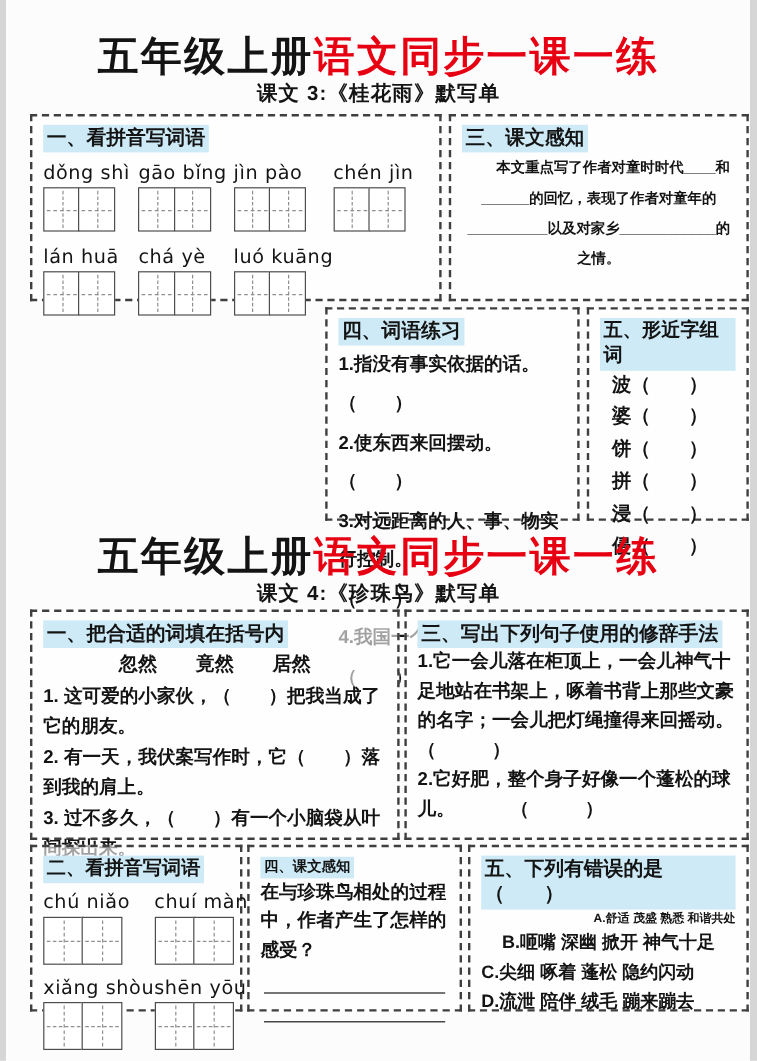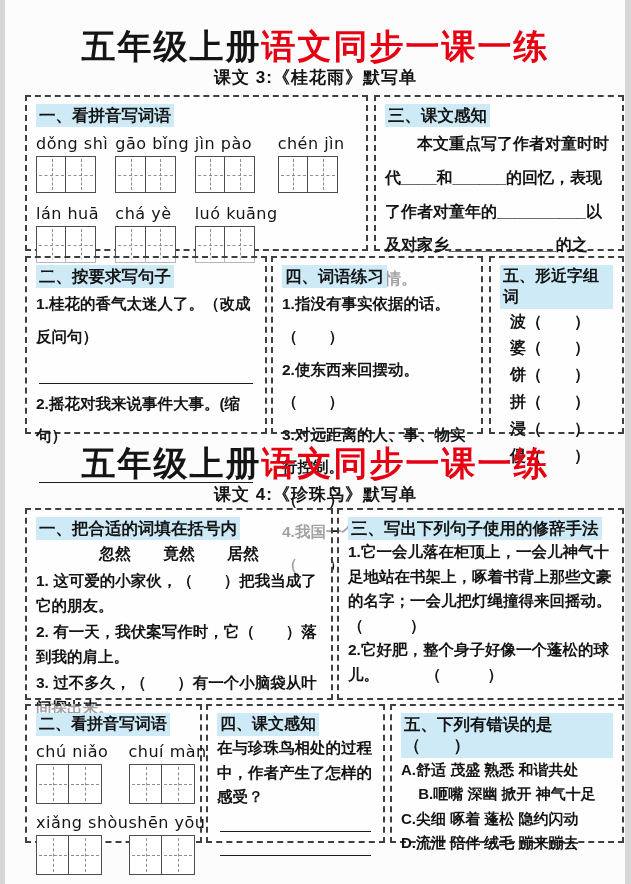--- a/index.html
+++ b/index.html
@@ -144,30 +144,23 @@
               <i class="vl"></i>
               <i class="hl"></i>
             </div>
           </div>
       </div>
     </div>
   </div>
 
   <div class="box" style="left:374px; top:95px; width:250px; height:156px;">
     <span class="hdr">三、课文感知</span>
-    <div class="txt lh21 indent" style="font-size:16px;">本文重点写了作者对童时时代____和______的回忆，表现了作者对童年的__________以及对家乡____________的之情。</div>
-  </div>
-
-  <div class="box" style="left:25px; top:256px; width:242px; height:178px;">
-    <span class="hdr">二、按要求写句子</span>
-    <div class="txt lh21">1.桂花的香气太迷人了。（改成反问句）</div>
-    <div class="ansline" style="margin-top:2px;"></div>
-    <div class="txt lh21" style="margin-top:4px;">2.摇花对我来说事件大事。(缩句）</div>
-    <div class="ansline" style="margin-top:2px;"></div>
-  </div>
+    <div class="txt lh21 indent" style="font-size:12px;text-align:center;">本文重点写了作者对童时时代____和______的回忆，表现了作者对童年的__________以及对家乡____________的之情。</div>
+  </div>
+
 
   <div class="box" style="left:271px; top:256px; width:212px; height:178px;">
     <span class="hdr">四、词语练习</span>
     <div class="txt lh21">1.指没有事实依据的话。（　　）</div>
     <div class="txt lh21">2.使东西来回摆动。（　　）</div>
     <div class="txt lh21">3.对远距离的人、事、物实行控制。　　　　　（　　）</div>
     <div class="txt lh21">4.我国一个少数民族。（　　）</div>
   </div>
 
   <div class="box" style="left:489px; top:256px; width:135px; height:178px;">
@@ -253,27 +246,27 @@
             <div class="cell">
               <i class="vl"></i>
               <i class="hl"></i>
             </div>
           </div>
       </div>
     </div>
   </div>
 
   <div class="box" style="left:206px; top:704px; width:179px; height:139px;">
-    <span class="hdr" style="font-size:16px;">四、课文感知</span>
+    <span class="hdr" style="font-size:12px;">四、课文感知</span>
     <div class="txt" style="line-height:1.6;">在与珍珠鸟相处的过程中，作者产生了怎样的感受？</div>
     <div class="ansline" style="height:22px;"></div>
     <div class="ansline" style="height:24px;"></div>
   </div>
 
   <div class="box" style="left:390px; top:704px; width:234px; height:139px;">
     <span class="hdr">五、下列有错误的是（　　）</span>
-    <div class="txt" style="line-height:1.63; font-size:15px; white-space:nowrap;">A.舒适 茂盛 熟悉 和谐共处</div>
+    <div class="txt" style="line-height:1.63; font-size:10px; white-space:nowrap;text-align:right;">A.舒适 茂盛 熟悉 和谐共处</div>
     <div class="txt" style="line-height:1.63; font-size:15px; white-space:nowrap;text-align:center;">B.咂嘴 深幽 掀开 神气十足</div>
     <div class="txt" style="line-height:1.63; font-size:15px; white-space:nowrap;">C.尖细 啄着 蓬松 隐约闪动</div>
     <div class="txt" style="line-height:1.63; font-size:15px; white-space:nowrap;">D.流泄 陪伴 绒毛 蹦来蹦去</div>
   </div>
 
 </div>
 
 </body></html>

